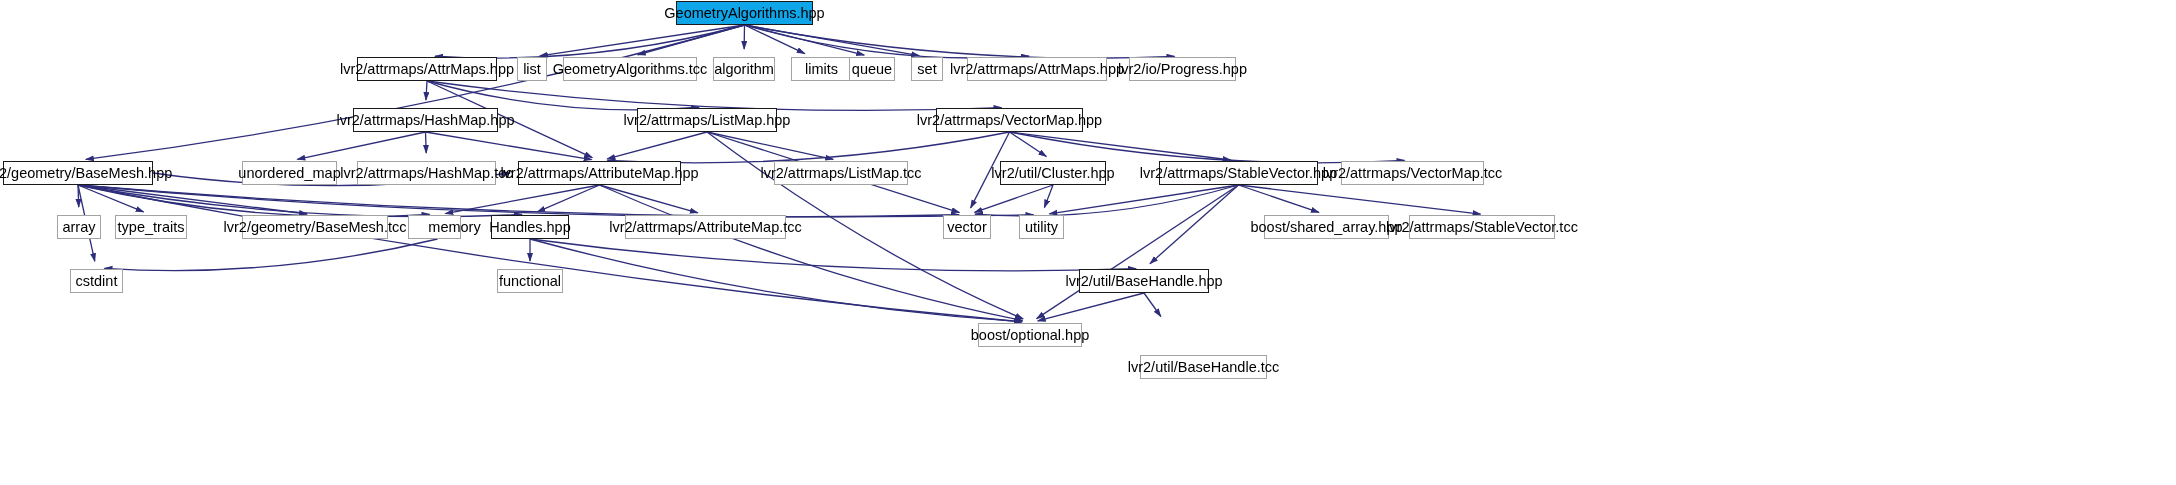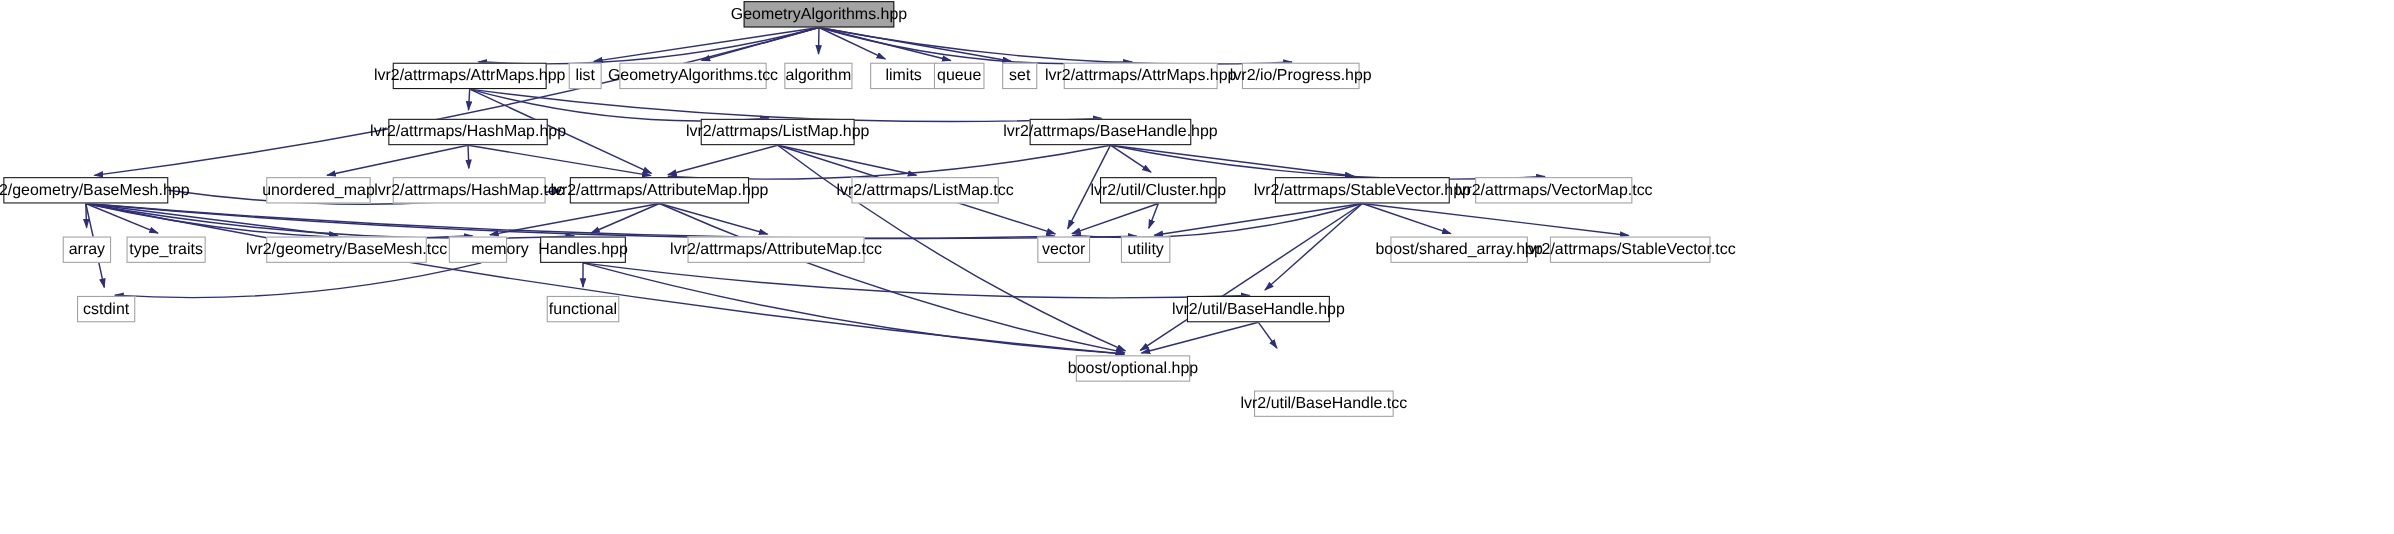--- a/index.html
+++ b/index.html
@@ -35,21 +35,21 @@
     color: #000000;
     white-space: nowrap;
     background: #ffffff;
     border: 1px solid #a3a3a3;
     z-index: 5;
   }
   .node.strong {
     border: 1.5px solid #1a1a1a;
   }
   .node.root {
-    background: #a3a3a3;
+    background: #0ea5e9;
     border: 1.5px solid #1a1a1a;
     align-items: center;
   }
 </style>
 </head>
 <body>
 
 <div id="graph">
   <svg id="edges" viewBox="0 0 2176 485" preserveAspectRatio="none">
     <defs>
@@ -145,21 +145,21 @@
       <div class="node" style="left: 1129px; top: 57px; width: 107px;">
         <span>lvr2/io/Progress.hpp</span>
       </div>
       <div class="node strong" style="left: 353px; top: 108px; width: 145px;">
         <span>lvr2/attrmaps/HashMap.hpp</span>
       </div>
       <div class="node strong" style="left: 637px; top: 108px; width: 140px;">
         <span>lvr2/attrmaps/ListMap.hpp</span>
       </div>
       <div class="node strong" style="left: 936px; top: 108px; width: 147px;">
-        <span>lvr2/attrmaps/BaseHandle.hpp</span>
+        <span>lvr2/attrmaps/VectorMap.hpp</span>
       </div>
       <div class="node strong" style="left: 3px; top: 161px; width: 150px;">
         <span>lvr2/geometry/BaseMesh.hpp</span>
       </div>
       <div class="node" style="left: 242px; top: 161px; width: 95px;">
         <span>unordered_map</span>
       </div>
       <div class="node" style="left: 357px; top: 161px; width: 139px;">
         <span>lvr2/attrmaps/HashMap.tcc</span>
       </div>

